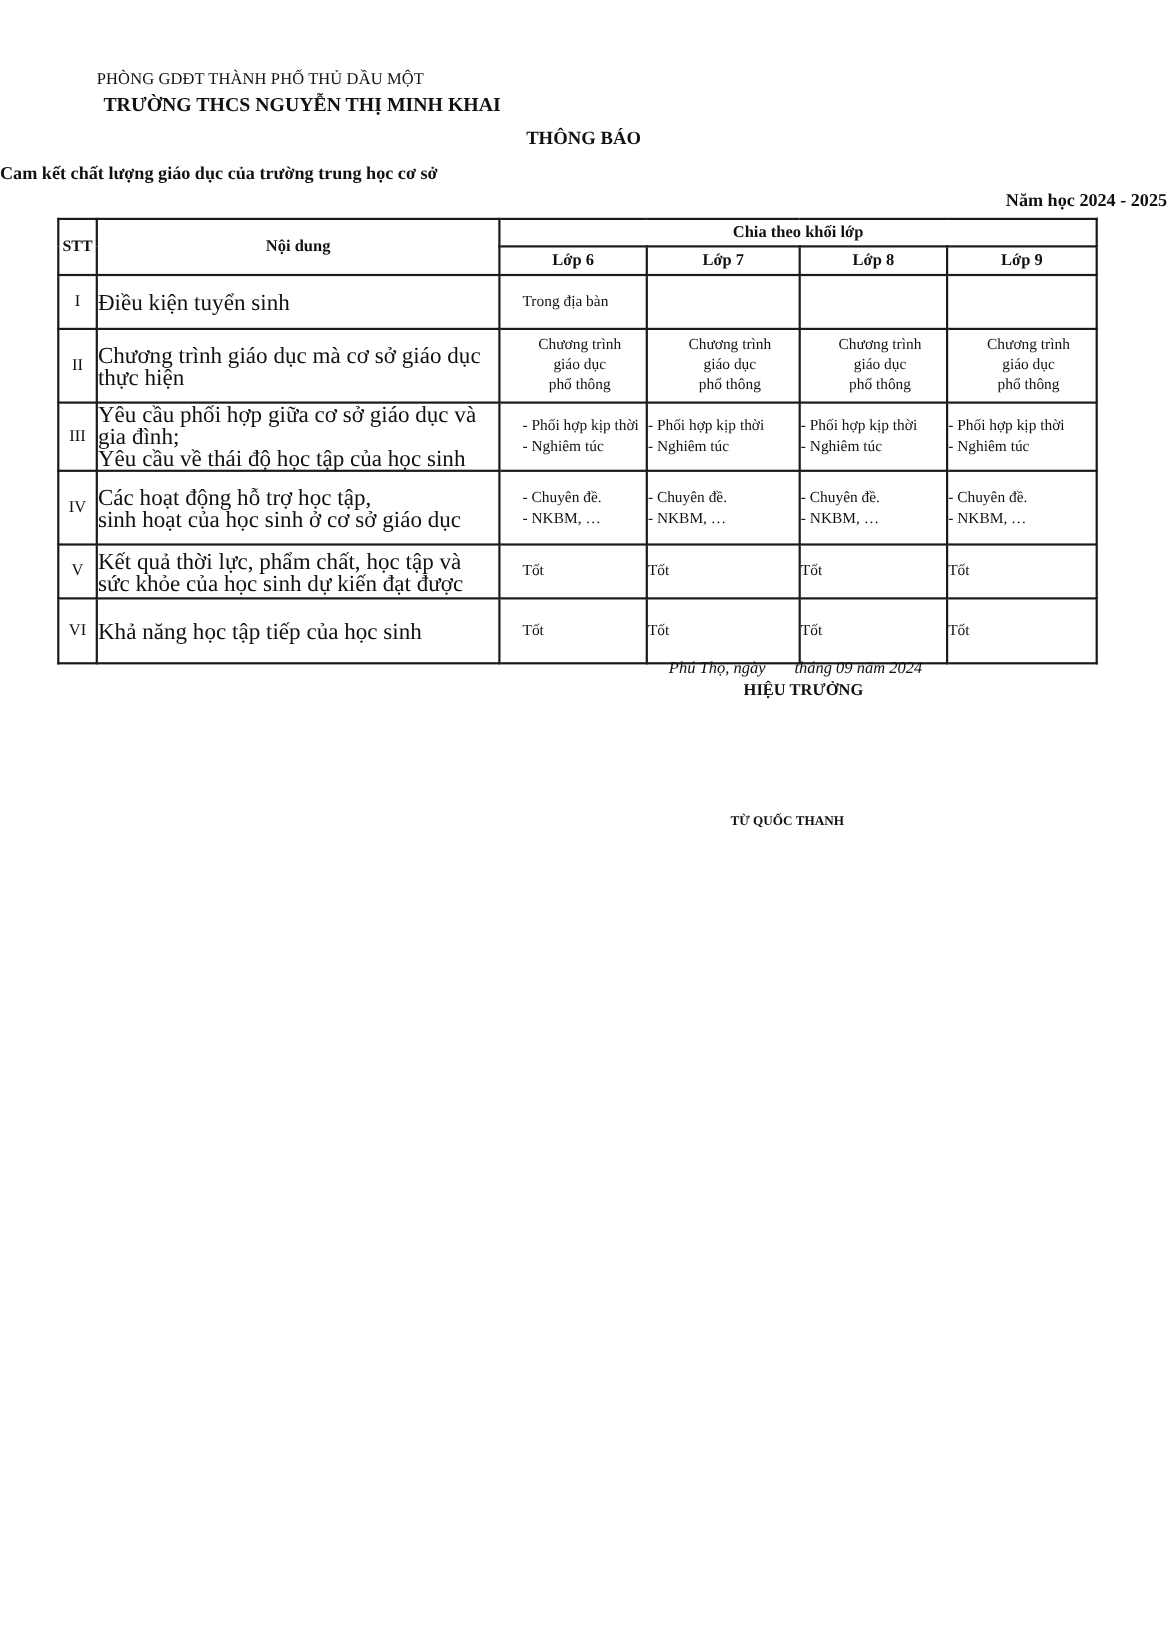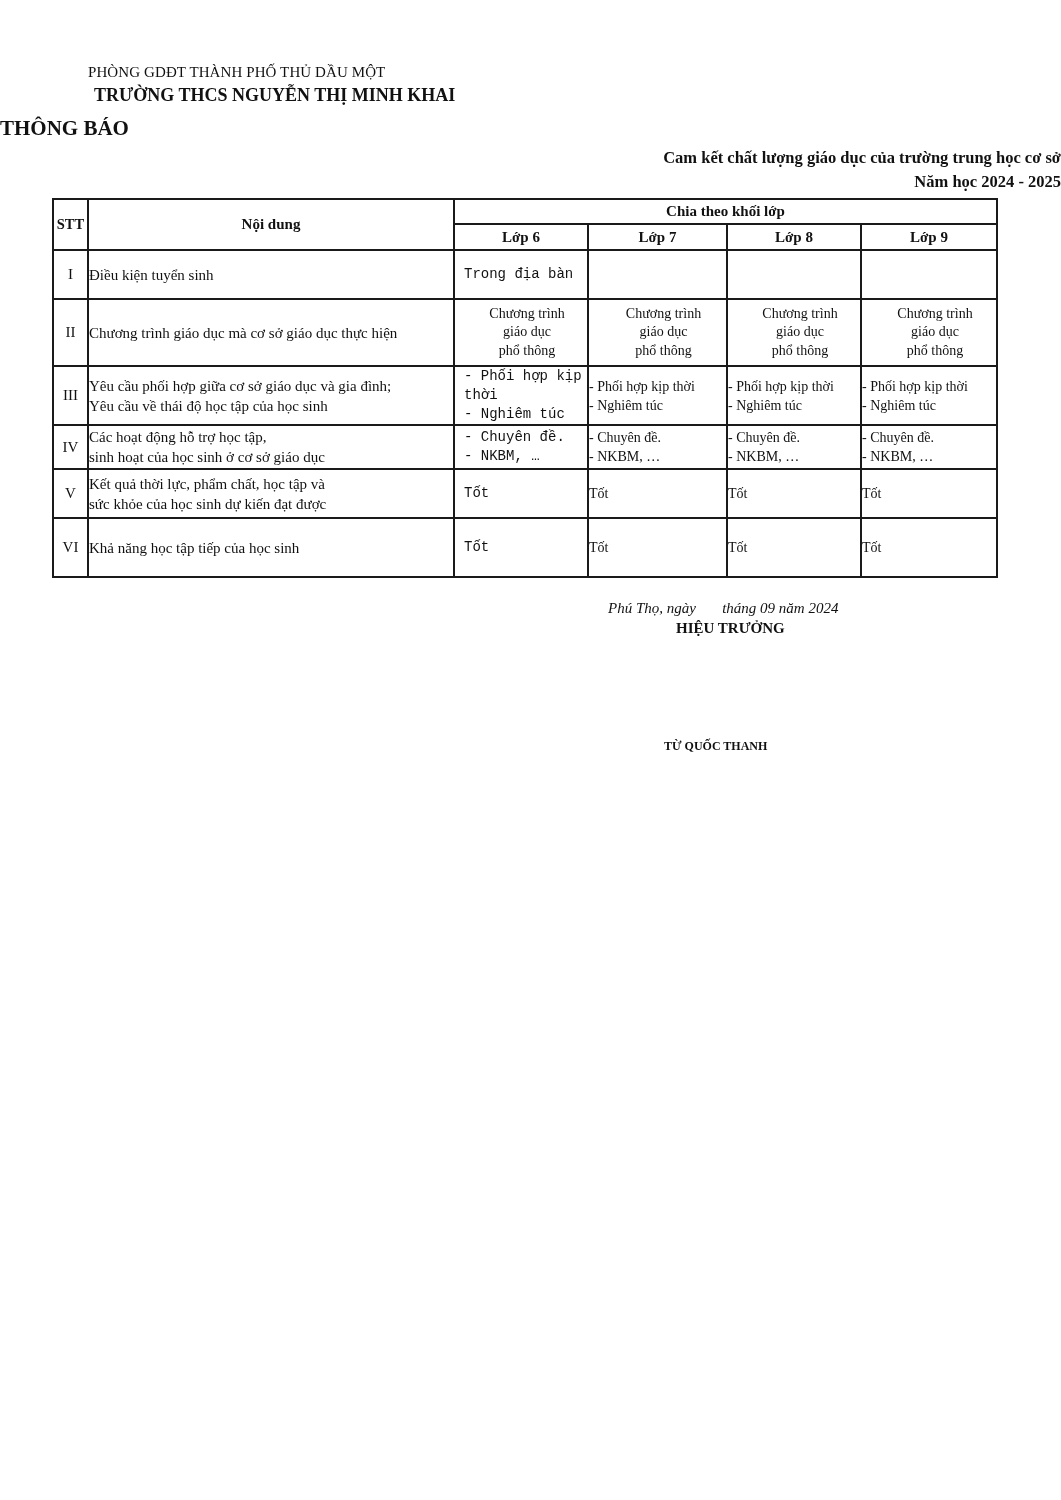--- a/index.html
+++ b/index.html
@@ -3,44 +3,44 @@
 <meta charset="utf-8">
 <style>
   html, body { margin: 0; padding: 0; background: #ffffff; }
   body {
     width: 1061px; height: 1500px; position: relative; overflow: hidden;
     font-family: "Liberation Serif", "DejaVu Serif", serif; color: #111;
   }
   .abs { position: absolute; }
   .dept { left: 88px; top: 64px; font-size: 15px; letter-spacing: 0.1px; }
   .school { left: 94px; top: 85px; font-size: 18px; font-weight: bold; }
-  .title { left: 0; width: 1061px; top: 116px; text-align: left; font-size: 21px; font-weight: bold; }
-  .subtitle { left: 0; width: 1061px; top: 148px; text-align: right; font-size: 16.5px; font-weight: bold; }
+  .title { left: 0; width: 1061px; top: 116px; text-align: center; font-size: 17px; font-weight: bold; }
+  .subtitle { left: 0; width: 1061px; top: 148px; text-align: left; font-size: 16.5px; font-weight: bold; }
   .year { left: 0; width: 1061px; top: 172px; text-align: right; font-size: 16.5px; font-weight: bold; }
 
   table.main {
     position: absolute; left: 52px; top: 198px;
     border-collapse: collapse; table-layout: fixed;
     font-size: 14.5px;
   }
   table.main td, table.main th {
     border: 2px solid #1a1a1a; padding: 0; vertical-align: middle;
   }
   table.main th { font-weight: bold; text-align: center; font-size: 15px; }
   .c-stt { width: 35px; }
   .c-nd { width: 366px; }
   .c-l6 { width: 134px; }
   .c-l7 { width: 139px; }
   .c-l8 { width: 134px; }
   .c-l9 { width: 136px; }
   td.stt { text-align: center; font-size: 15px; }
-  td.content { padding-left: 17px; line-height: 20px; font-size: 15px; }
+  td.content { padding-left: 17px; line-height: 20px; font-size: 21px; }
   td.cell { padding-left: 16px; font-size: 14px; line-height: 19px; }
   td.cell.center { text-align: center; padding-left: 12px; line-height: 18.5px; }
-  td.cell.first-pad { padding-left: 9px; font-family: Liberation Mono, monospace; }
+  td.cell.first-pad { padding-left: 20px; }
   .line { display: block; }
 
   .sig-date { left: 608px; top: 600px; font-size: 15px; font-style: italic; }
   .sig-title { left: 676px; top: 620px; font-size: 15px; font-weight: bold; }
   .sig-name { left: 664px; top: 739px; font-size: 12px; font-weight: bold; font-family: Liberation Serif, serif; }
 </style>
 </head>
 <body>
 
 <div class="abs dept">PHÒNG GDĐT THÀNH PHỐ THỦ DẦU MỘT</div>
@@ -131,21 +131,21 @@
       <td class="cell">
         <span class="line">- Phối hợp kịp thời</span>
         <span class="line">- Nghiêm túc</span>
       </td>
       <td class="cell">
         <span class="line">- Phối hợp kịp thời</span>
         <span class="line">- Nghiêm túc</span>
       </td>
     </tr>
 
-    <tr style="height:44px;">
+    <tr style="height:67px;">
       <td class="stt">IV</td>
       <td class="content">
         <span class="line">Các hoạt động hỗ trợ học tập,</span>
         <span class="line">sinh hoạt của học sinh ở cơ sở giáo dục</span>
       </td>
       <td class="cell first-pad">
         <span class="line">- Chuyên đề.</span>
         <span class="line">- NKBM, …</span>
       </td>
       <td class="cell">

